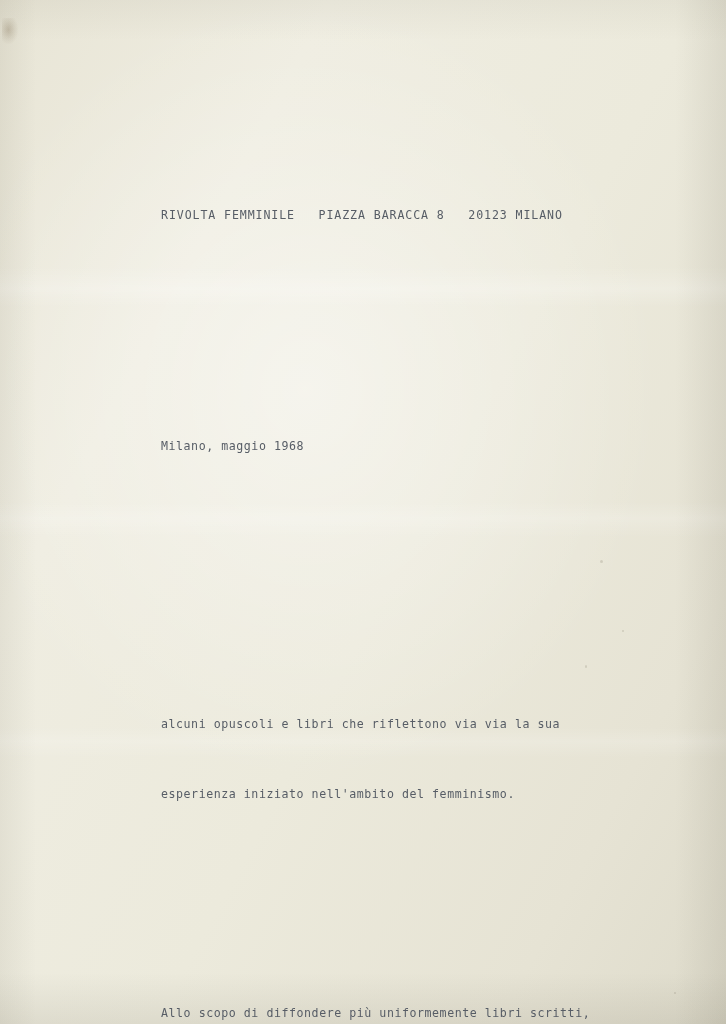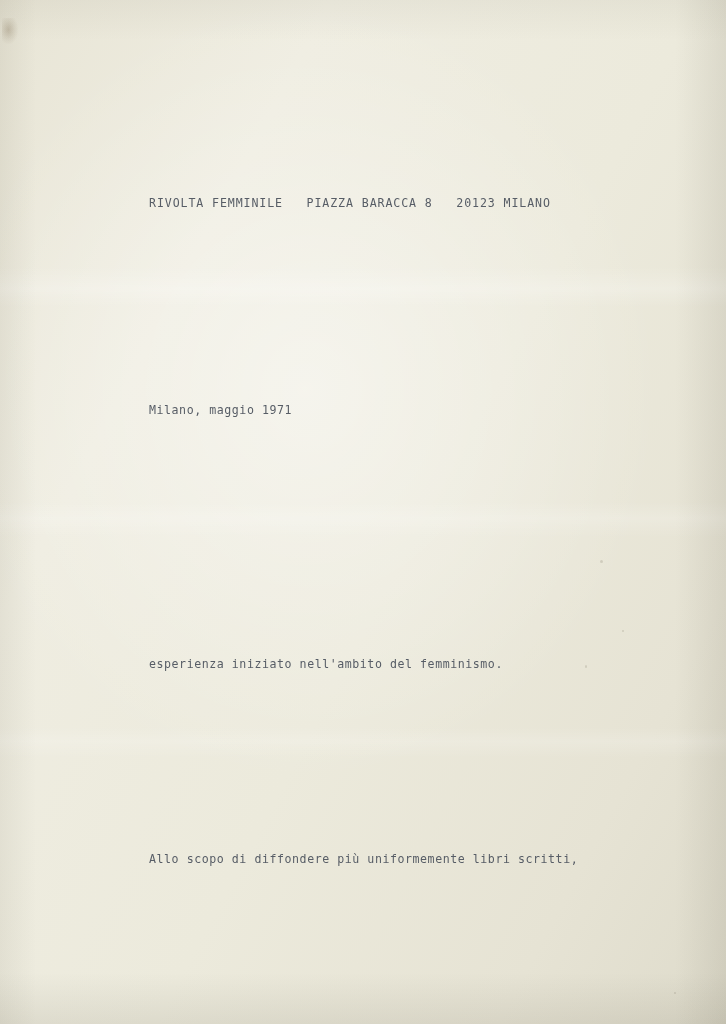--- a/index.html
+++ b/index.html
@@ -69,21 +69,21 @@
     top: 118px;
     width: 540px;
     z-index: 4;
     font-size: 11.6px;
     line-height: 23.4px;
     letter-spacing: 0.55px;
     white-space: pre;
   }
   .line { white-space: pre; }
 
-  .blk { margin: 4px; }
+  .blk { margin: 16px; }
   .gap-md { height: 35px; }
 
   .hdr { letter-spacing: 0.9px; }
 </style>
 </head>
 <body>
 
 <div id="page">
 
   <div class="smudge-tl"></div>
@@ -91,25 +91,26 @@
   <div class="speck" style="left:622px; top:630px; width:2px; height:2px;"></div>
   <div class="speck" style="left:585px; top:665px; width:2px; height:3px;"></div>
   <div class="speck" style="left:674px; top:992px; width:2px; height:2px;"></div>
 
   <div id="doc">
 
     <div class="blk hdr line">RIVOLTA FEMMINILE   PIAZZA BARACCA 8   20123 MILANO</div>
 
     <div class="gap-md"></div>
 
-    <div class="blk line">Milano, maggio 1971</div>
+    <div class="blk line">Milano, maggio 1968</div>
 
     <div class="gap-md"></div>
 
     <div class="blk">
+      <div class="line">alcuni opuscoli e libri che riflettono via via la sua</div>
       <div class="line">esperienza iniziato nell'ambito del femminismo.</div>
     </div>
 
     <div class="blk">
       <div class="line">Allo scopo di diffondere più uniformemente libri scritti,</div>
       
       
     </div>
 
     

